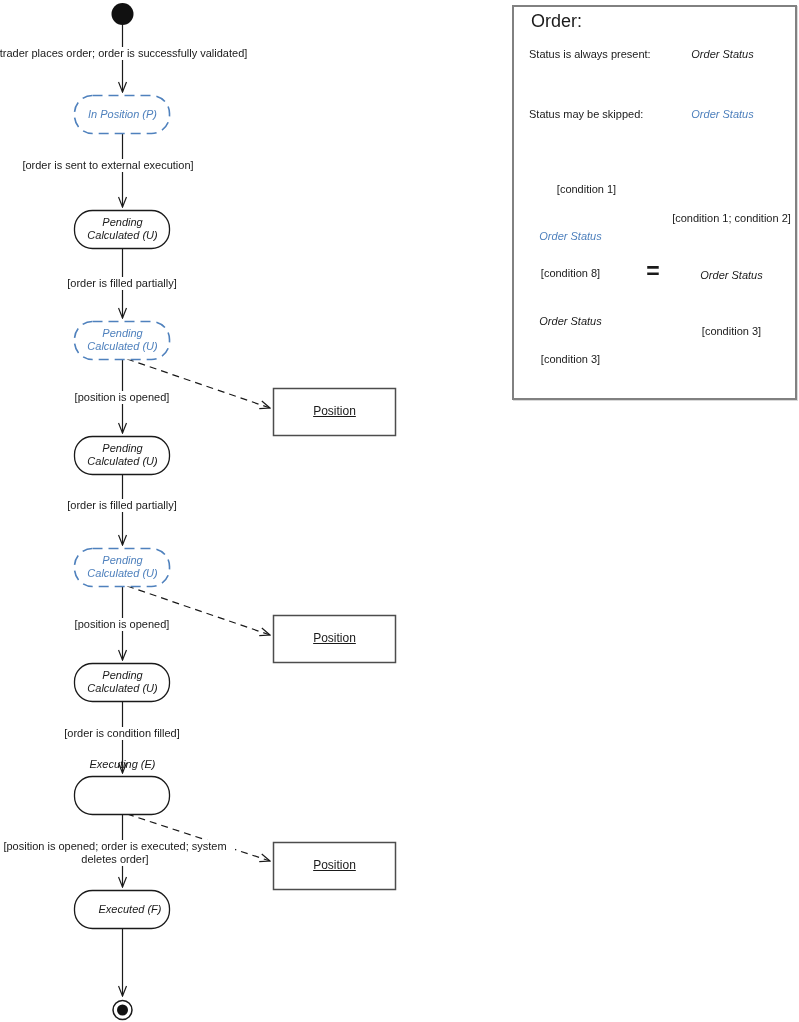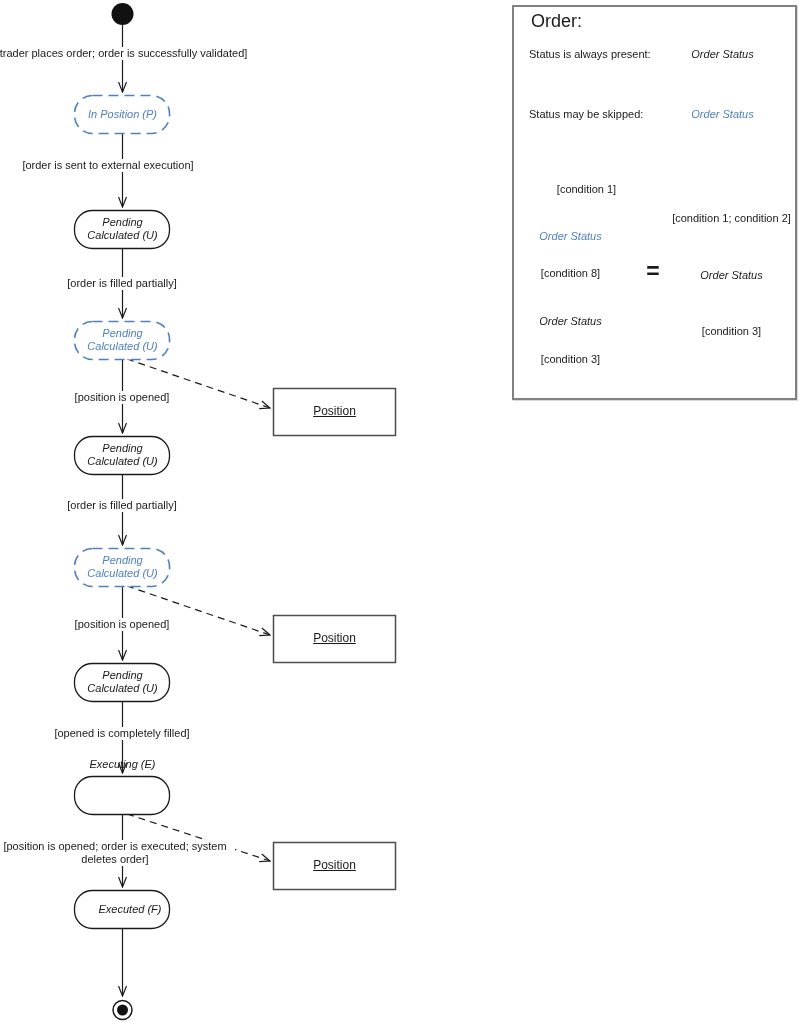--- a/index.html
+++ b/index.html
@@ -87,21 +87,21 @@
     <rect x="675" y="36" width="95" height="37" rx="18" fill="#ffffff" stroke="#1a1a1a" stroke-width="1.3"></rect>
     <rect x="675" y="96" width="95" height="37" rx="18" fill="#ffffff" stroke="#4F81BD" stroke-width="1.6" stroke-dasharray="10,6"></rect>
   </svg>
 
   <div class="lbl" style="left:-8px;top:47px;width:260px;">[trader places order; order is successfully validated]</div>
   <div class="lbl" style="left:8px;top:159px;width:200px;">[order is sent to external execution]</div>
   <div class="lbl" style="left:42px;top:277px;width:160px;">[order is filled partially]</div>
   <div class="lbl" style="left:52px;top:391px;width:140px;">[position is opened]</div>
   <div class="lbl" style="left:42px;top:499px;width:160px;">[order is filled partially]</div>
   <div class="lbl" style="left:52px;top:618px;width:140px;">[position is opened]</div>
-  <div class="lbl" style="left:37px;top:727px;width:170px;">[opened is completely filled]</div>
+  <div class="lbl" style="left:37px;top:727px;width:170px;">[order is condition filled]</div>
   <div class="lbl" style="left:-5px;top:840px;width:240px;">[position is opened; order is executed; system deletes order]</div>
 
   <div class="node-label blue" style="left:76.5px;top:108px;">In Position (P)</div>
   <div class="node-label" style="left:76.5px;top:216px;">Pending Calculated (U)</div>
   <div class="node-label blue" style="left:76.5px;top:327px;">Pending Calculated (U)</div>
   <div class="node-label" style="left:76.5px;top:442px;">Pending Calculated (U)</div>
   <div class="node-label blue" style="left:76.5px;top:554px;">Pending Calculated (U)</div>
   <div class="node-label" style="left:76.5px;top:669px;">Pending Calculated (U)</div>
   <div class="node-label" style="left:76.5px;top:758px;">Executing (E)</div>
   <div class="node-label" style="left:84px;top:903px;">Executed (F)</div>

